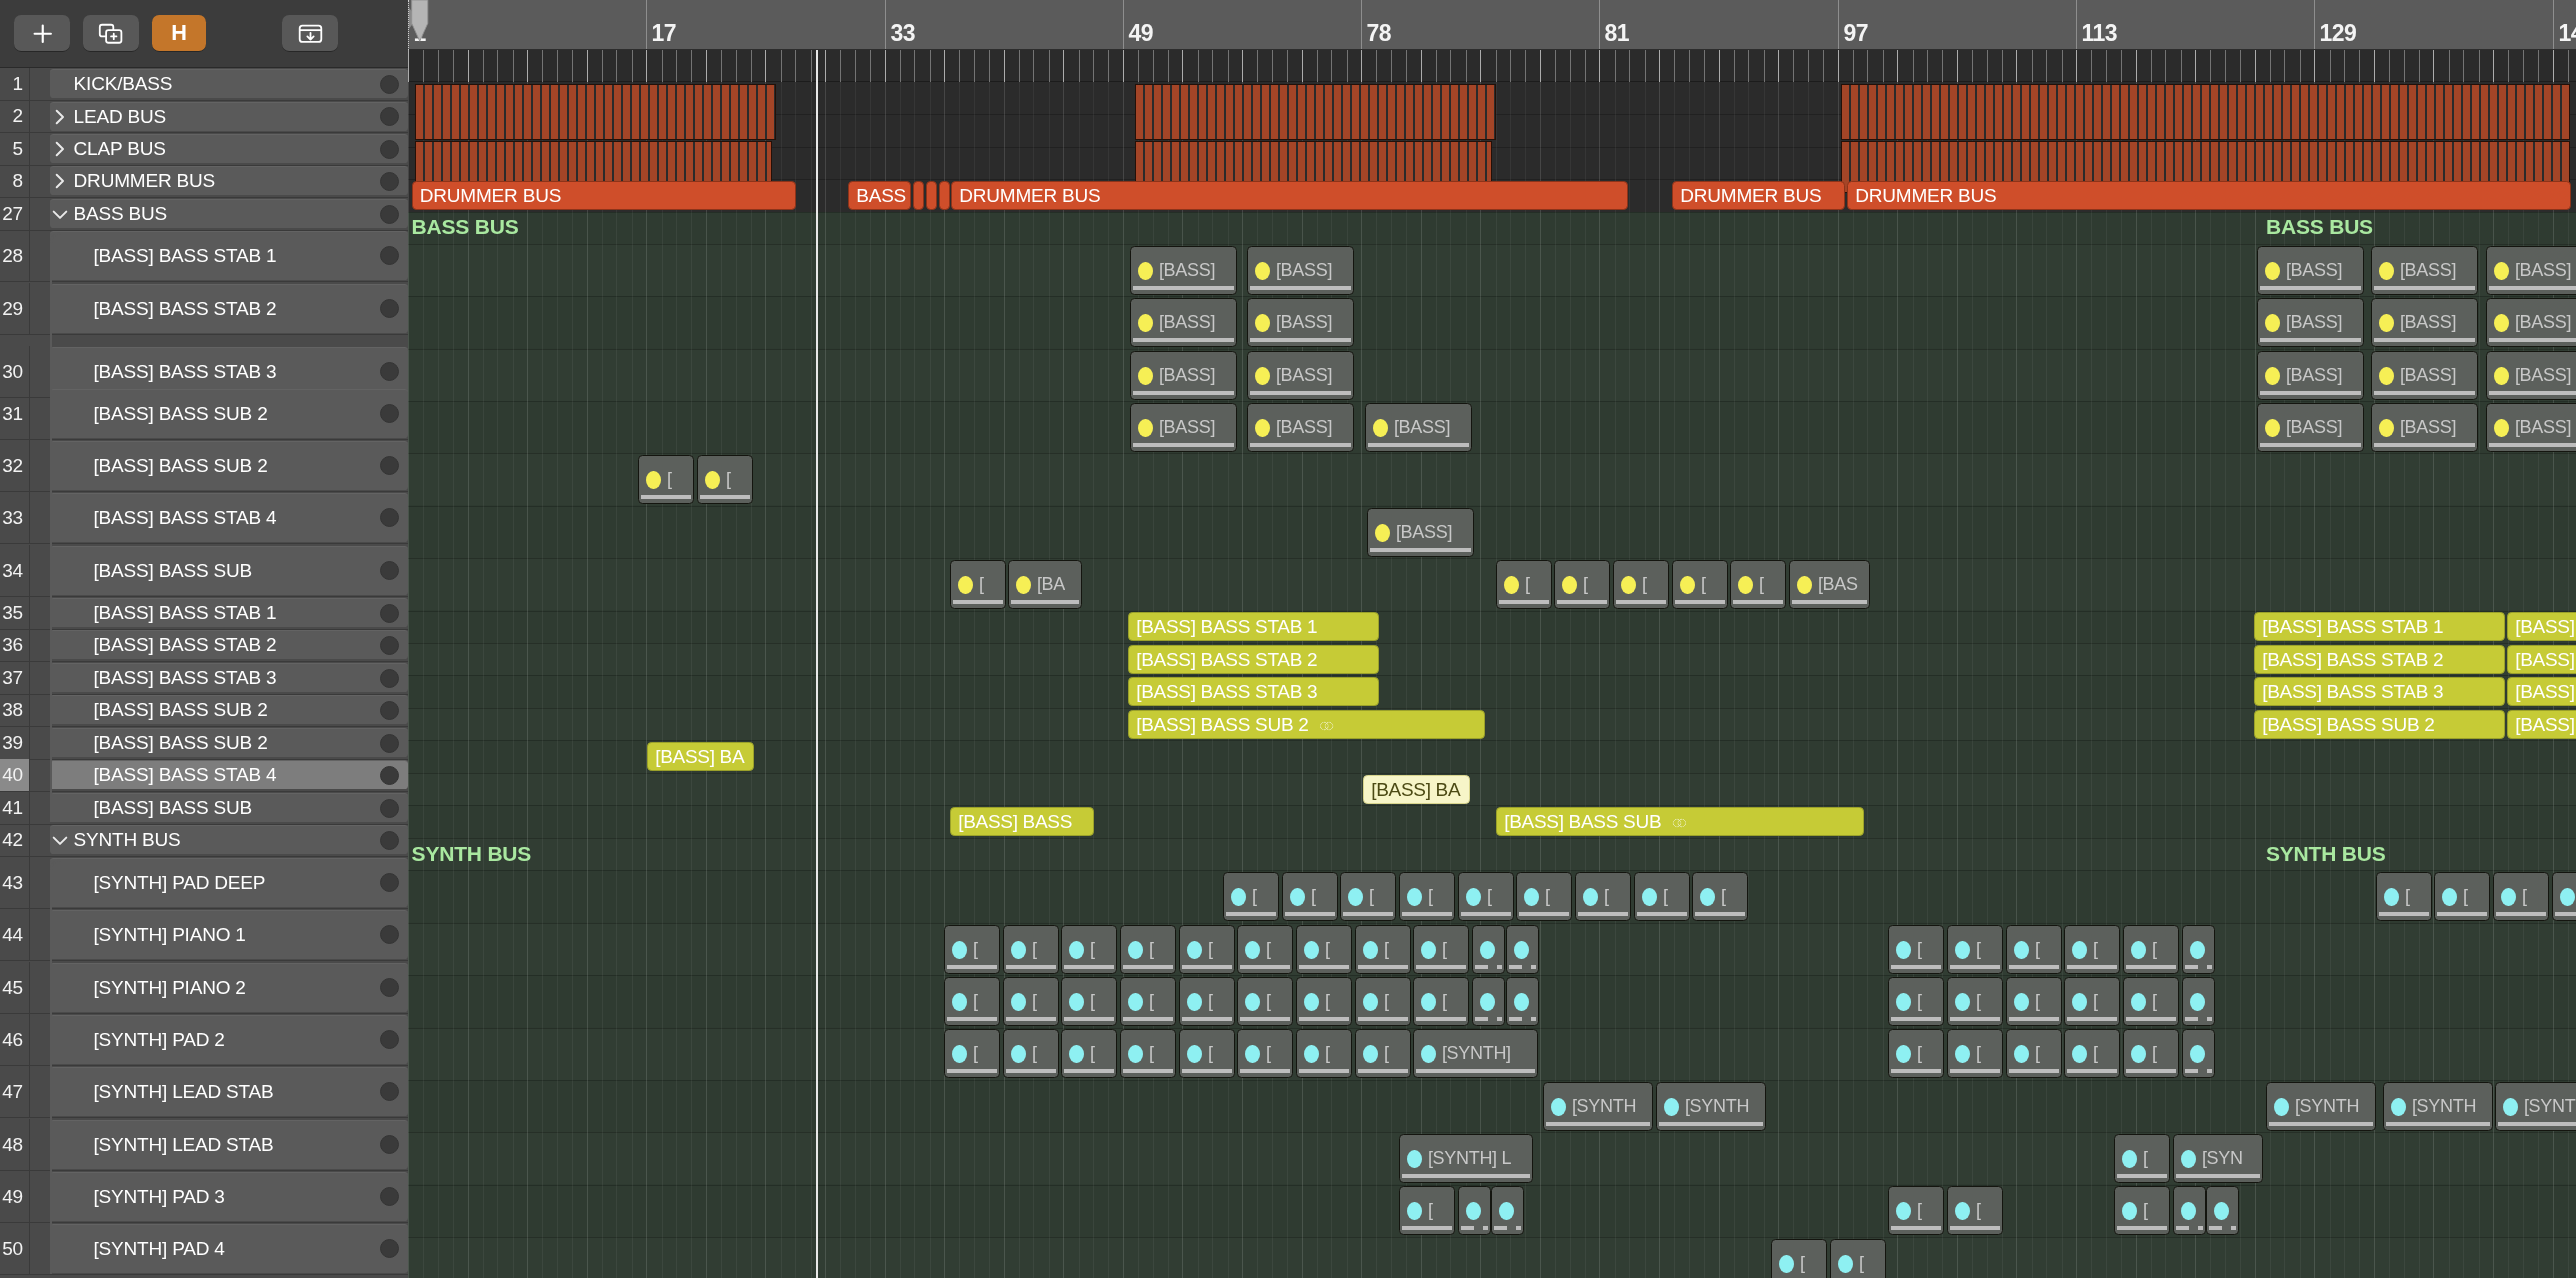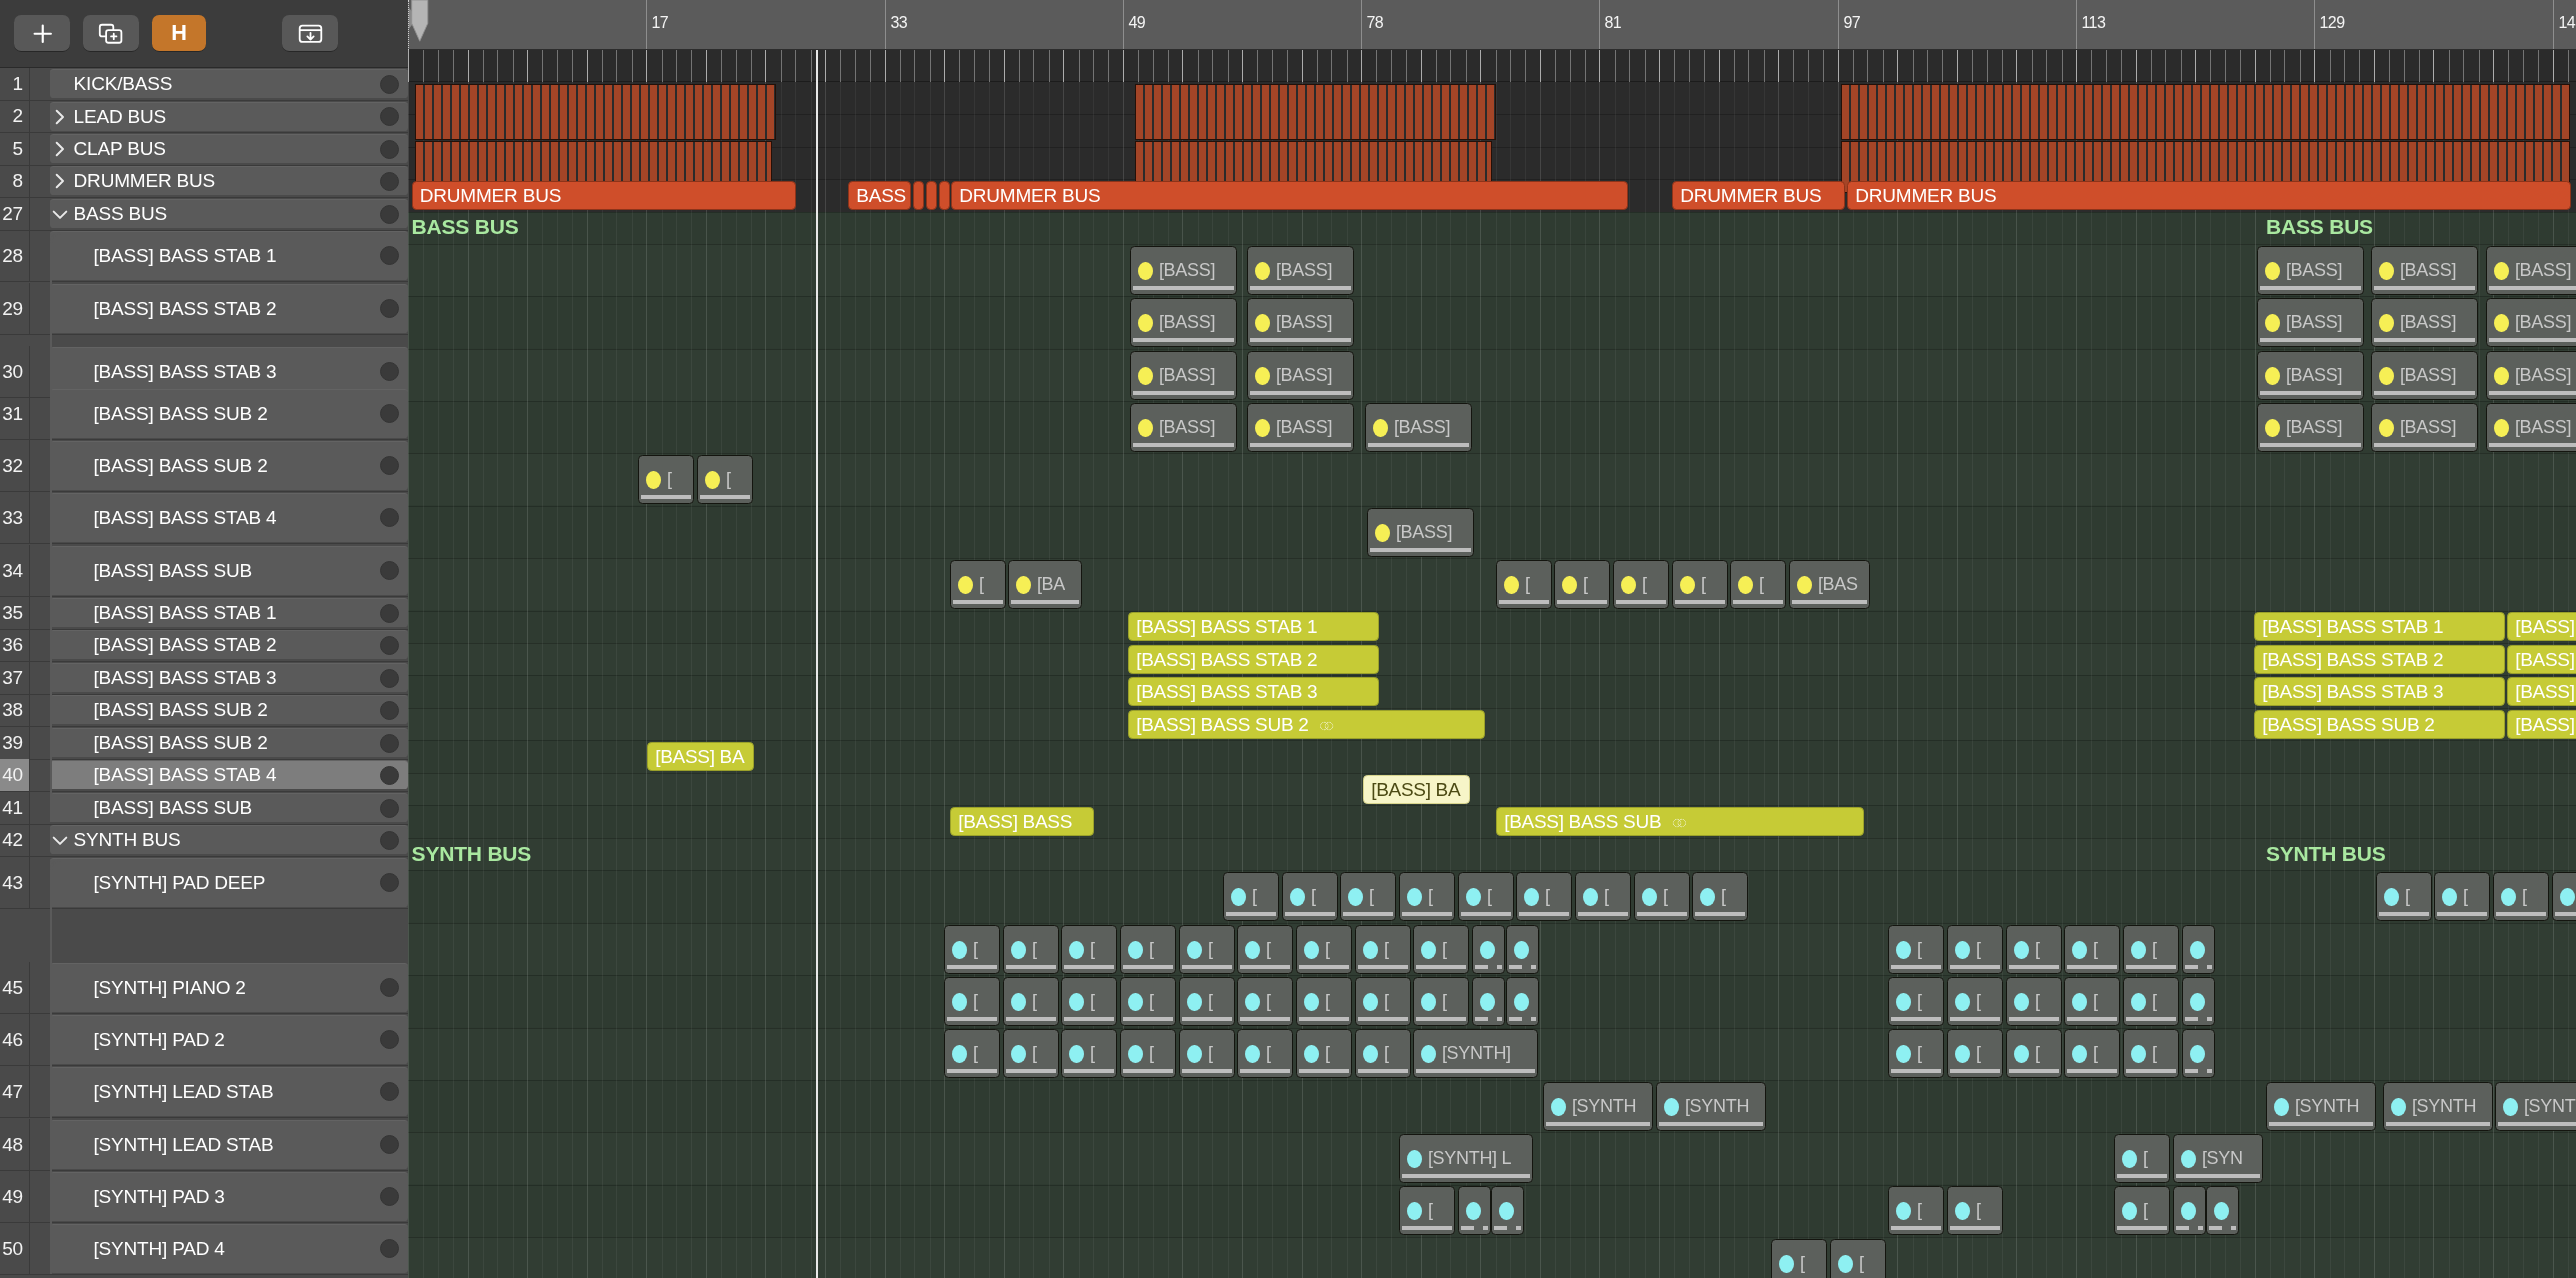--- a/index.html
+++ b/index.html
@@ -83,22 +83,22 @@
 
   
   #ruler{
     position:absolute; left:408px; top:0; width:2168px; height:50px;
     background:#5b5b5b; border-bottom:0.9px solid #2d2d2d; overflow:hidden;
   }
   .bartick{
     position:absolute; top:0; bottom:0; width:0.9px; background:#8e8e8e;
   }
   .barlab{
-    position:absolute; top:14px; color:#f4f4f4; font-size:16px;
-    font-weight:400; padding-left:5.4px; letter-spacing:-0.5px;
+    position:absolute; top:20px; color:#f4f4f4; font-size:23px;
+    font-weight:700; padding-left:5.4px; letter-spacing:-0.5px;
   }
   #rulerleftarrow{
     position:absolute; left:0; top:0; width:12.6px; height:50px;
   }
   #grid-dash{
     position:absolute; left:408px; top:0; width:2.7px; height:50px;
     border-left:1.8px dotted #cfcfcf;
   }
 
   
@@ -530,20 +530,33 @@
           </div>
         </div>
         <div class="trow child" style="top: 789px; height: 52px;">
           <div class="tnumwrap">
             <span class="tnum" style="width: auto; flex: 0 0 auto; padding-right: 0px;">43</span>
           </div>
           <div class="tgut"></div>
           <div class="tbody">
             <div class="tdisc"></div>
             <div class="tname indent">[SYNTH] PAD DEEP</div>
+            <div class="trec">
+              <i></i>
+            </div>
+          </div>
+        </div>
+        <div class="trow child" style="top: 841px; height: 52px;">
+          <div class="tnumwrap">
+            <span class="tnum" style="width: auto; flex: 0 0 auto; padding-right: 0px;">44</span>
+          </div>
+          <div class="tgut"></div>
+          <div class="tbody">
+            <div class="tdisc"></div>
+            <div class="tname indent">[SYNTH] PIANO 1</div>
             <div class="trec">
               <i></i>
             </div>
           </div>
         </div>
         <div class="trow child" style="top: 894px; height: 52px;">
           <div class="tnumwrap">
             <span class="tnum" style="width: auto; flex: 0 0 auto; padding-right: 0px;">45</span>
           </div>
           <div class="tgut"></div>

